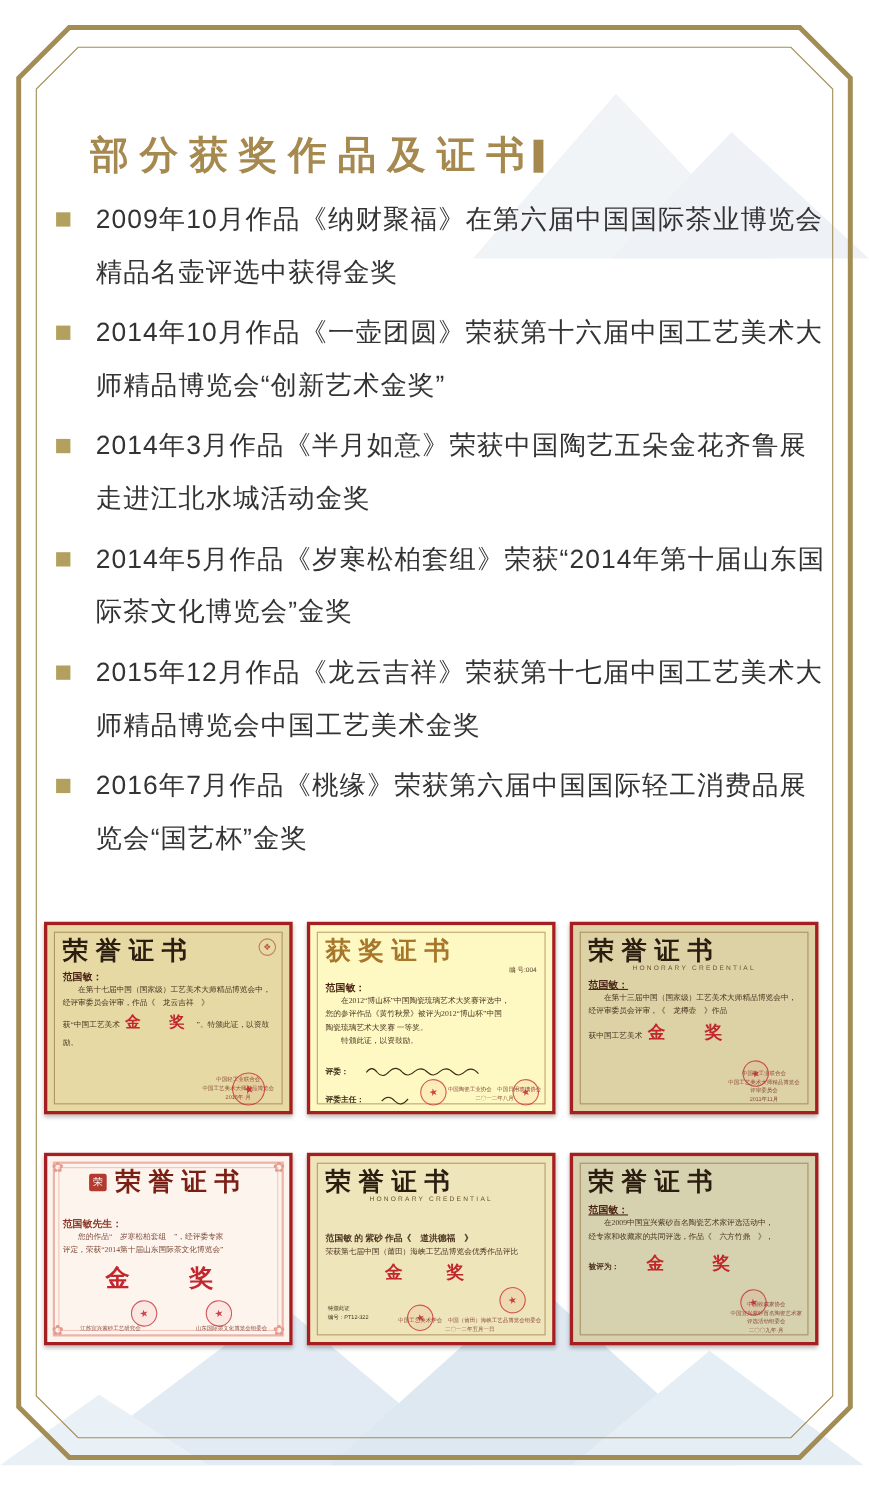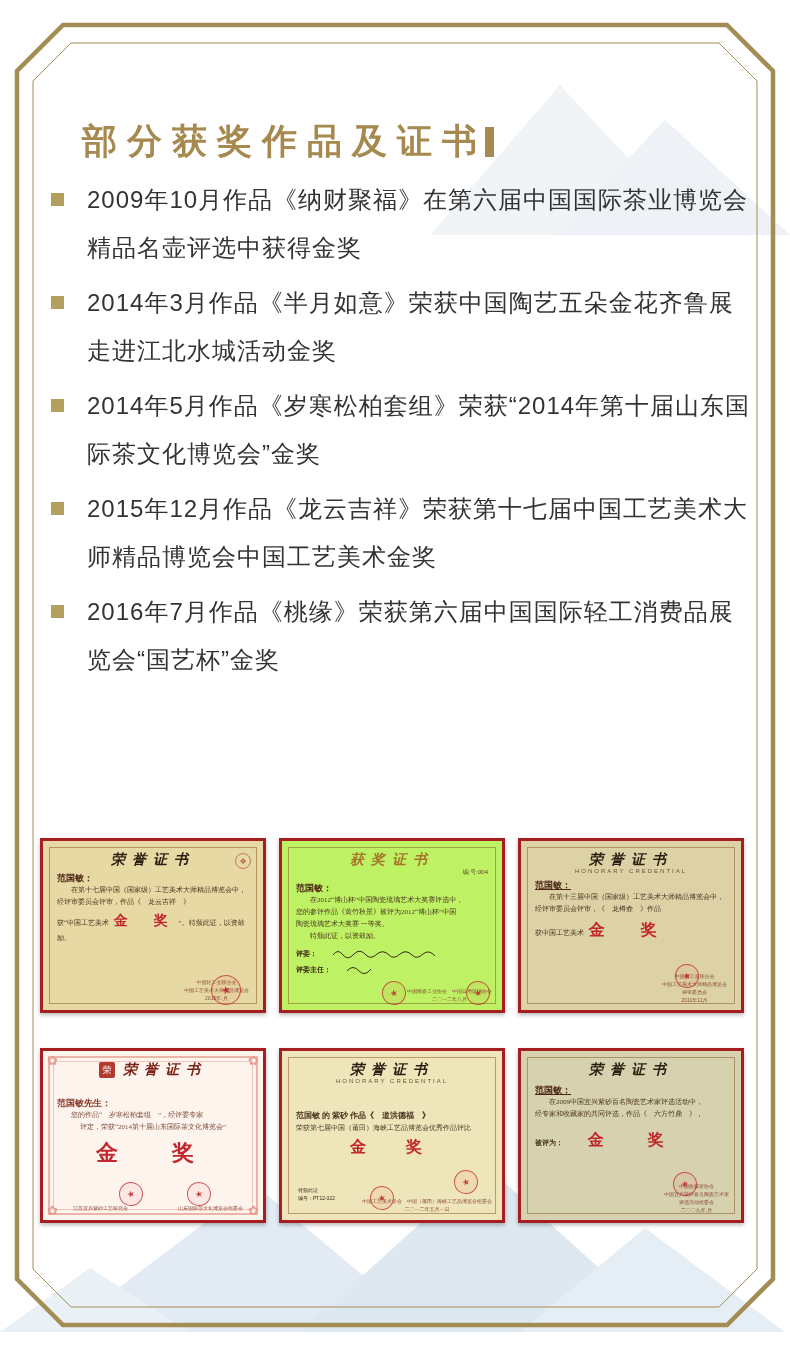--- a/index.html
+++ b/index.html
@@ -40,25 +40,25 @@
     letter-spacing:1px;width:665px;}
 
   
   .certs{position:absolute;left:40px;top:838px;width:705px;
     display:grid;grid-template-columns:repeat(3,226px);
     column-gap:13px;row-gap:35px;}
   .cert{position:relative;width:226px;height:175px;border:3px solid var(--cert-red);
     box-shadow:0 2px 4px rgba(0,0,0,.28);overflow:hidden;}
   .cframe{position:absolute;inset:6px;border:1px solid rgba(128,84,32,.5);pointer-events:none;}
   .cbody{position:absolute;inset:0;padding:11px 14px;}
-  .c1{background:#e6d9a4;} .c2{background:#bef264;padding-left:43px;} .c3{background:#dcd2a6;}
+  .c1{background:#e6d9a4;} .c2{background:#fef9c3;padding-left:43px;} .c3{background:#dcd2a6;}
   .c4{background:#fdf4ee;} .c5{background:#efe5ba;} .c6{background:#d6d1ae;}
 
   .ctitle{font-family:"Liberation Serif","DejaVu Serif",serif;font-weight:bold;
-    text-align:center;color:#2b1d10;font-size:14px;letter-spacing:7px;line-height:1.1;font-style:italic;}
+    color:#2b1d10;font-size:23px;letter-spacing:7px;line-height:1.1;}
   .ctitle.gold{color:#a6762a;}
   .ctitle.red{color:#7a1f14;}
   .csub{text-align:center;font-size:6px;letter-spacing:2px;color:#6b5330;margin-top:1px;}
   .cnum{font-size:6px;color:#5a422a;text-align:right;margin-top:1px;}
   .crecip{font-size:9px;font-weight:bold;color:#4a2414;margin-top:5px;
     font-family:"Liberation Serif","DejaVu Serif",serif;}
   .crecip.u{text-decoration:underline;}
   .cline{font-size:7px;line-height:1.7;color:var(--cert-brown);
     font-family:"Liberation Serif","DejaVu Serif",serif;}
   .indent{text-indent:14px;}
@@ -72,21 +72,21 @@
     display:flex;align-items:center;justify-content:center;font-size:11px;
     transform:rotate(-14deg);background:rgba(230,80,70,.07);}
   .seal.small{width:24px;height:24px;font-size:9px;}
   .sq-logo{width:16px;height:16px;background:#b23a2e;color:#fff;border-radius:2px;
     font-size:9px;display:flex;align-items:center;justify-content:center;
     font-family:"Liberation Serif","DejaVu Serif",serif;}
   .hdr-row{display:flex;align-items:center;justify-content:center;gap:8px;}
   .emblem{position:absolute;right:12px;top:12px;width:16px;height:16px;border-radius:50%;
     border:1px solid rgba(170,60,50,.6);color:rgba(170,60,50,.8);font-size:8px;
     display:flex;align-items:center;justify-content:center;}
-  .judge-row{display:flex;align-items:center;gap:14px;margin-top:6px;}
+  .judge-row{display:flex;align-items:center;gap:14px;margin-top:16px;}
   .judge-row .lbl{font-size:7px;color:#3a2a14;font-weight:bold;
     font-family:"Liberation Serif","DejaVu Serif",serif;white-space:nowrap;}
   .flower{position:absolute;font-size:13px;color:#e89a8e;}
   .c4 .cframe{inset:5px;border:2px solid #eab4a8;}
   .c4 .cframe:after{content:"";position:absolute;inset:3px;border:1px solid #f0c6bc;}
 </style>
 </head>
 <body>
 
 <svg class="wm" width="790" height="1350" viewBox="0 0 790 1350" xmlns="http://www.w3.org/2000/svg">
@@ -102,20 +102,24 @@
 
   <h1 class="page-title">
     <span>部分获奖作品及证书</span>
     <span class="title-bar"></span>
   </h1>
 
   <ul class="awards">
     <li>
       <span class="bullet"></span>
       <span class="txt">2009年10月作品《纳财聚福》在第六届中国国际茶业博览会精品名壶评选中获得金奖</span>
+    </li>
+    <li>
+      <span class="bullet"></span>
+      <span class="txt">2014年10月作品《一壶团圆》荣获第十六届中国工艺美术大师精品博览会“创新艺术金奖”</span>
     </li>
     <li>
       <span class="bullet"></span>
       <span class="txt">2014年3月作品《半月如意》荣获中国陶艺五朵金花齐鲁展走进江北水城活动金奖</span>
     </li>
     <li>
       <span class="bullet"></span>
       <span class="txt">2014年5月作品《岁寒松柏套组》荣获“2014年第十届山东国际茶文化博览会”金奖</span>
     </li>
     <li>
@@ -211,21 +215,21 @@
       <span class="flower" style="right:4px;top:2px;">✿</span>
       <span class="flower" style="left:4px;bottom:2px;">✿</span>
       <span class="flower" style="right:4px;bottom:2px;">✿</span>
       <div class="cbody">
         <div class="hdr-row">
           <span class="sq-logo">荣</span>
           <span class="ctitle red">荣誉证书</span>
         </div>
         <div class="crecip" style="color:#8a3a2a;margin-top:19px;">范国敏先生：</div>
         <div class="cline indent" style="color:#7c4a38;">您的作品“　岁寒松柏套组　”，经评委专家</div>
-        <div class="cline" style="color:#7c4a38;text-align:center;">评定，荣获“2014第十届山东国际茶文化博览会”</div>
+        <div class="cline" style="color:#7c4a38;">评定，荣获“2014第十届山东国际茶文化博览会”</div>
         <span class="award big">金　奖</span>
         <div class="cfoot" style="left:30px;bottom:8px;">
           <div>江苏宜兴紫砂工艺研究会</div>
         </div>
         <div class="cfoot" style="right:20px;bottom:8px;">
           <div>山东国际茶文化博览会组委会</div>
         </div>
         <div class="seal small" style="left:76px;bottom:14px;">★</div>
         <div class="seal small" style="right:52px;bottom:14px;">★</div>
       </div>

